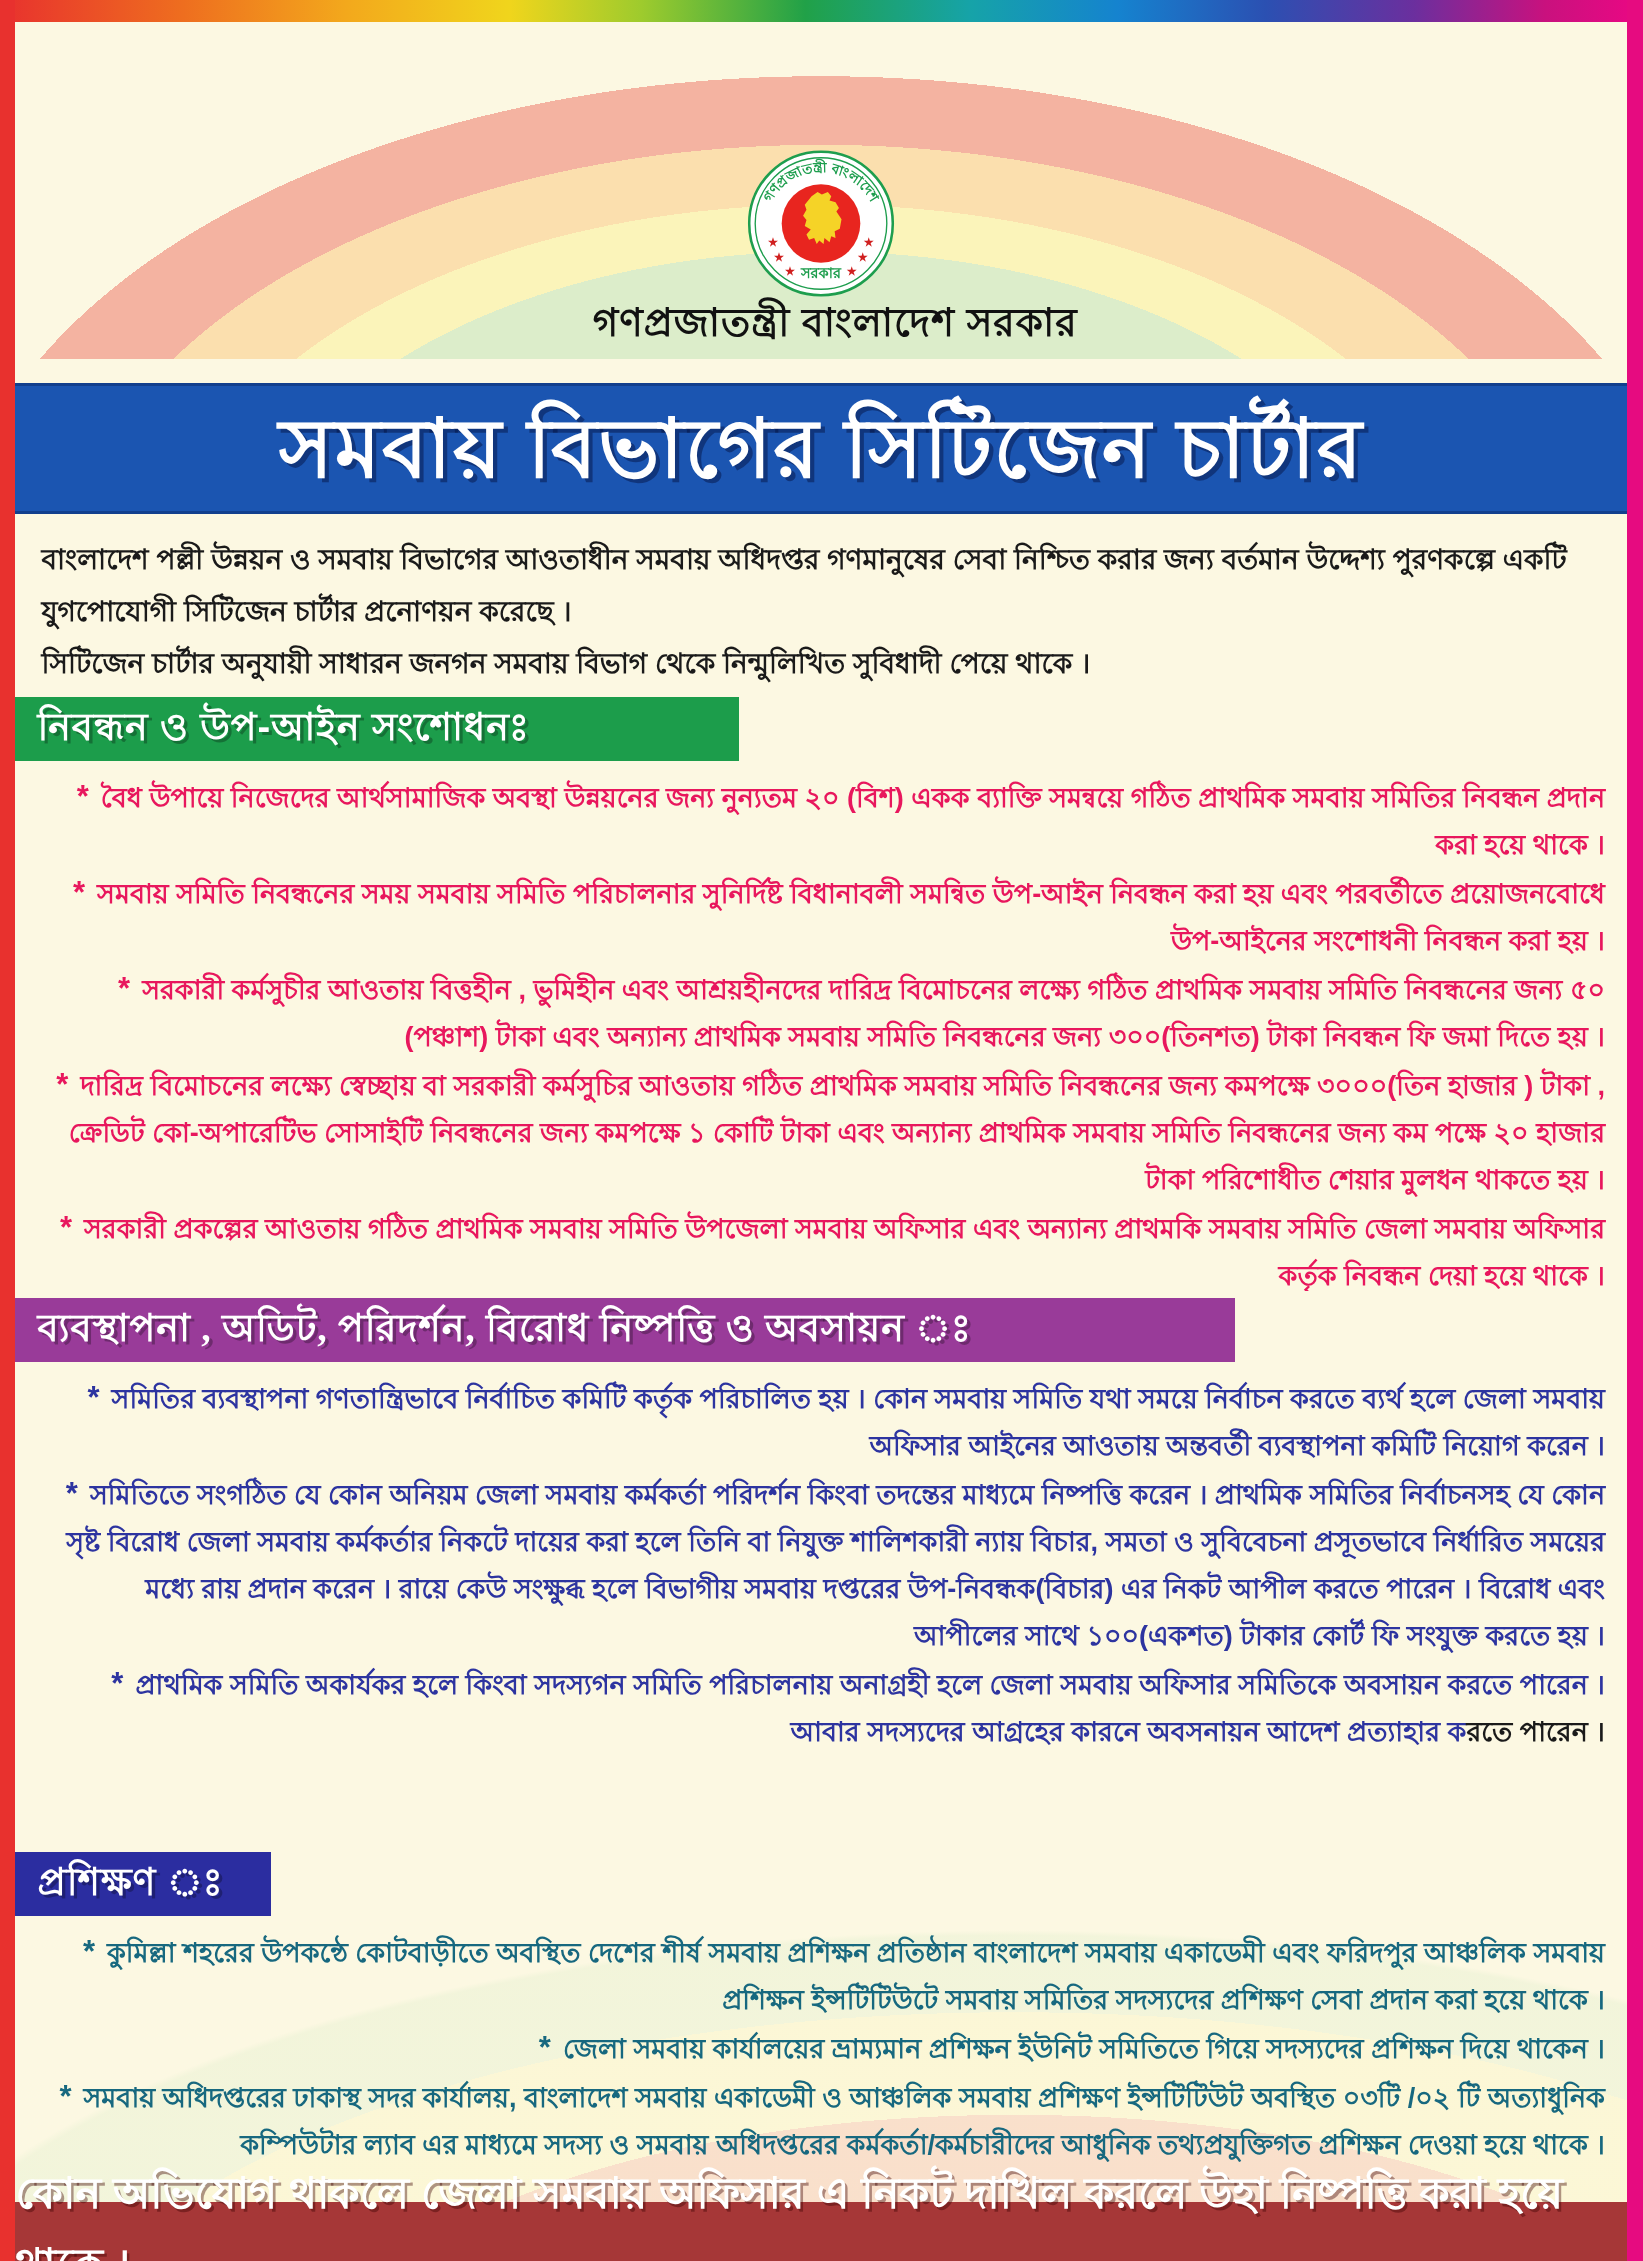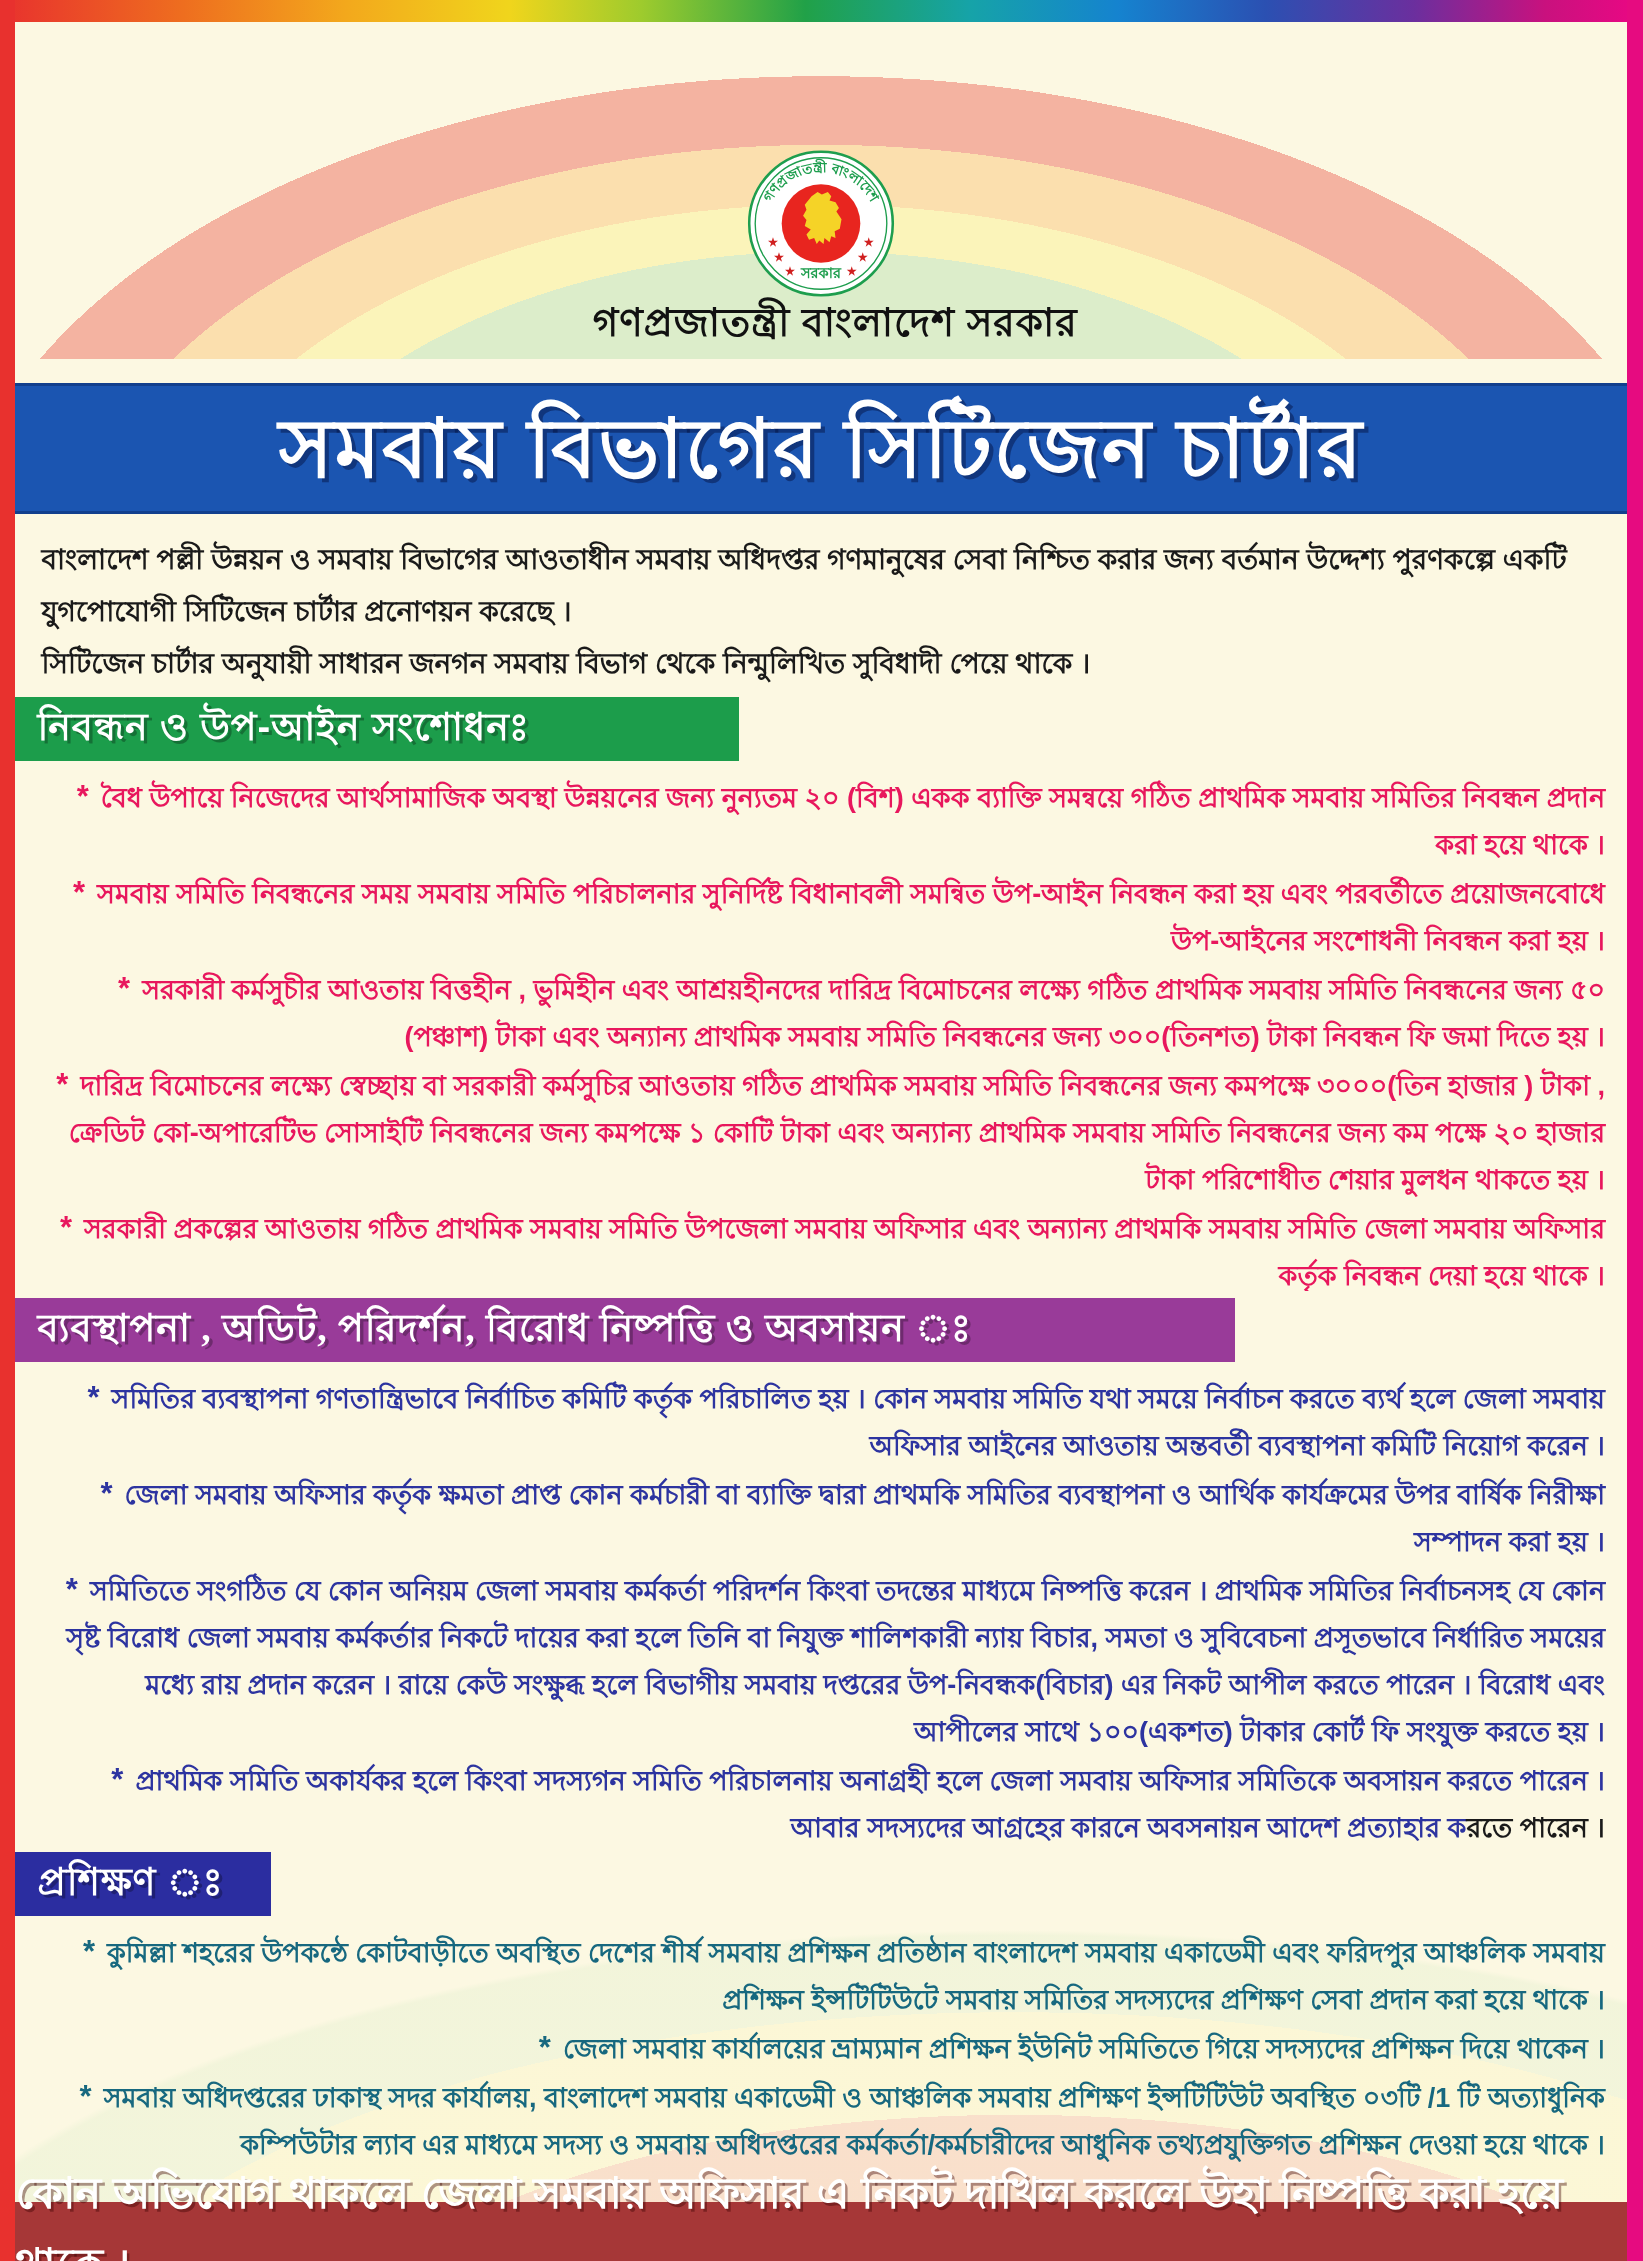--- a/index.html
+++ b/index.html
@@ -161,39 +161,38 @@
     </section>
 
     <section class="sec sec-1" style="--hbg: #993b99; --tcol: #2d34a0;">
       <div class="sec-header">
         <span>ব্যবস্থাপনা , অডিট, পরিদর্শন, বিরোধ নিষ্পত্তি ও অবসায়ন ঃ</span>
       </div>
       <ul class="bullets">
 
           <li><span class="mark">*</span><span class="txt">সমিতির ব্যবস্থাপনা গণতান্ত্রিভাবে নির্বাচিত কমিটি কর্তৃক পরিচালিত হয় । কোন সমবায় সমিতি যথা সময়ে নির্বাচন করতে ব্যর্থ হলে জেলা সমবায় অফিসার আইনের আওতায় অন্তবর্তী ব্যবস্থাপনা কমিটি নিয়োগ করেন ।</span><span class="txt-tail"></span></li>
 
-          <li><span class="mark">*</span><span class="txt">জেলা সমবায় অফিসার কর্তৃক ক্ষমতা প্রাপ্ত কোন কর্মচারী বা ব্যাক্তি দ্বারা প্রাথমকি সমিতির ব্যবস্থাপনা ও  আর্থিক কার্যক্রমের উপর বার্ষিক নিরীক্ষা সম্পাদন করা হয় ।</span><span class="txt-tail"></span></li>
 
           <li><span class="mark">*</span><span class="txt">সমিতিতে সংগঠিত যে কোন অনিয়ম জেলা সমবায় কর্মকর্তা পরিদর্শন কিংবা তদন্তের মাধ্যমে নিষ্পত্তি করেন । প্রাথমিক সমিতির নির্বাচনসহ যে কোন সৃষ্ট বিরোধ জেলা সমবায় কর্মকর্তার নিকটে দায়ের করা হলে তিনি বা নিযুক্ত শালিশকারী ন্যায় বিচার, সমতা ও সুবিবেচনা প্রসূতভাবে নির্ধারিত সময়ের মধ্যে রায় প্রদান করেন । রায়ে কেউ সংক্ষুব্ধ হলে বিভাগীয় সমবায় দপ্তরের উপ-নিবন্ধক(বিচার) এর নিকট আপীল করতে পারেন । বিরোধ এবং আপীলের সাথে ১০০(একশত) টাকার কোর্ট ফি সংযুক্ত করতে হয় ।</span><span class="txt-tail"></span></li>
 
           <li><span class="mark">*</span><span class="txt">প্রাথমিক সমিতি অকার্যকর হলে কিংবা সদস্যগন সমিতি পরিচালনায় অনাগ্রহী হলে জেলা সমবায় অফিসার সমিতিকে অবসায়ন করতে পারেন । আবার সদস্যদের আগ্রহের কারনে অবসনায়ন আদেশ প্রত্যাহার ক</span><span class="txt-tail">রতে পারেন  ।</span></li>
         </ul>
     </section>
 
     <section class="sec sec-2" style="--hbg: #2b2da0; --tcol: #17687f;">
       <div class="sec-header">
         <span>প্রশিক্ষণ ঃ</span>
       </div>
       <ul class="bullets">
 
           <li><span class="mark">*</span><span class="txt">কুমিল্লা শহরের উপকন্ঠে কোটবাড়ীতে অবস্থিত দেশের শীর্ষ সমবায় প্রশিক্ষন প্রতিষ্ঠান বাংলাদেশ সমবায় একাডেমী এবং ফরিদপুর আঞ্চলিক সমবায় প্রশিক্ষন ইন্সটিটিউটে সমবায় সমিতির সদস্যদের প্রশিক্ষণ  সেবা প্রদান করা হয়ে থাকে  ।</span><span class="txt-tail"></span></li>
 
           <li><span class="mark">*</span><span class="txt">জেলা সমবায় কার্যালয়ের ভ্রাম্যমান প্রশিক্ষন ইউনিট সমিতিতে গিয়ে সদস্যদের প্রশিক্ষন দিয়ে থাকেন   ।</span><span class="txt-tail"></span></li>
 
-          <li><span class="mark">*</span><span class="txt">সমবায় অধিদপ্তরের ঢাকাস্থ সদর কার্যালয়, বাংলাদেশ সমবায় একাডেমী ও আঞ্চলিক সমবায় প্রশিক্ষণ  ইন্সটিটিউট অবস্থিত ০৩টি /1 টি অত্যাধুনিক কম্পিউটার ল্যাব এর মাধ্যমে সদস্য ও সমবায় অধিদপ্তরের কর্মকর্তা/কর্মচারীদের আধুনিক তথ্যপ্রযুক্তিগত প্রশিক্ষন দেওয়া হয়ে থাকে ।</span><span class="txt-tail"></span></li>
+          <li><span class="mark">*</span><span class="txt">সমবায় অধিদপ্তরের ঢাকাস্থ সদর কার্যালয়, বাংলাদেশ সমবায় একাডেমী ও আঞ্চলিক সমবায় প্রশিক্ষণ  ইন্সটিটিউট অবস্থিত ০৩টি /০২ টি অত্যাধুনিক কম্পিউটার ল্যাব এর মাধ্যমে সদস্য ও সমবায় অধিদপ্তরের কর্মকর্তা/কর্মচারীদের আধুনিক তথ্যপ্রযুক্তিগত প্রশিক্ষন দেওয়া হয়ে থাকে ।</span><span class="txt-tail"></span></li>
         </ul>
     </section>
 
     <div class="footer-banner">
       <span>কোন অভিযোগ থাকলে জেলা সমবায় অফিসার এ নিকট দাখিল করলে উহা নিষ্পত্তি করা হয়ে থাকে ।</span>
     </div>
 
   </div>
 </div>
 

